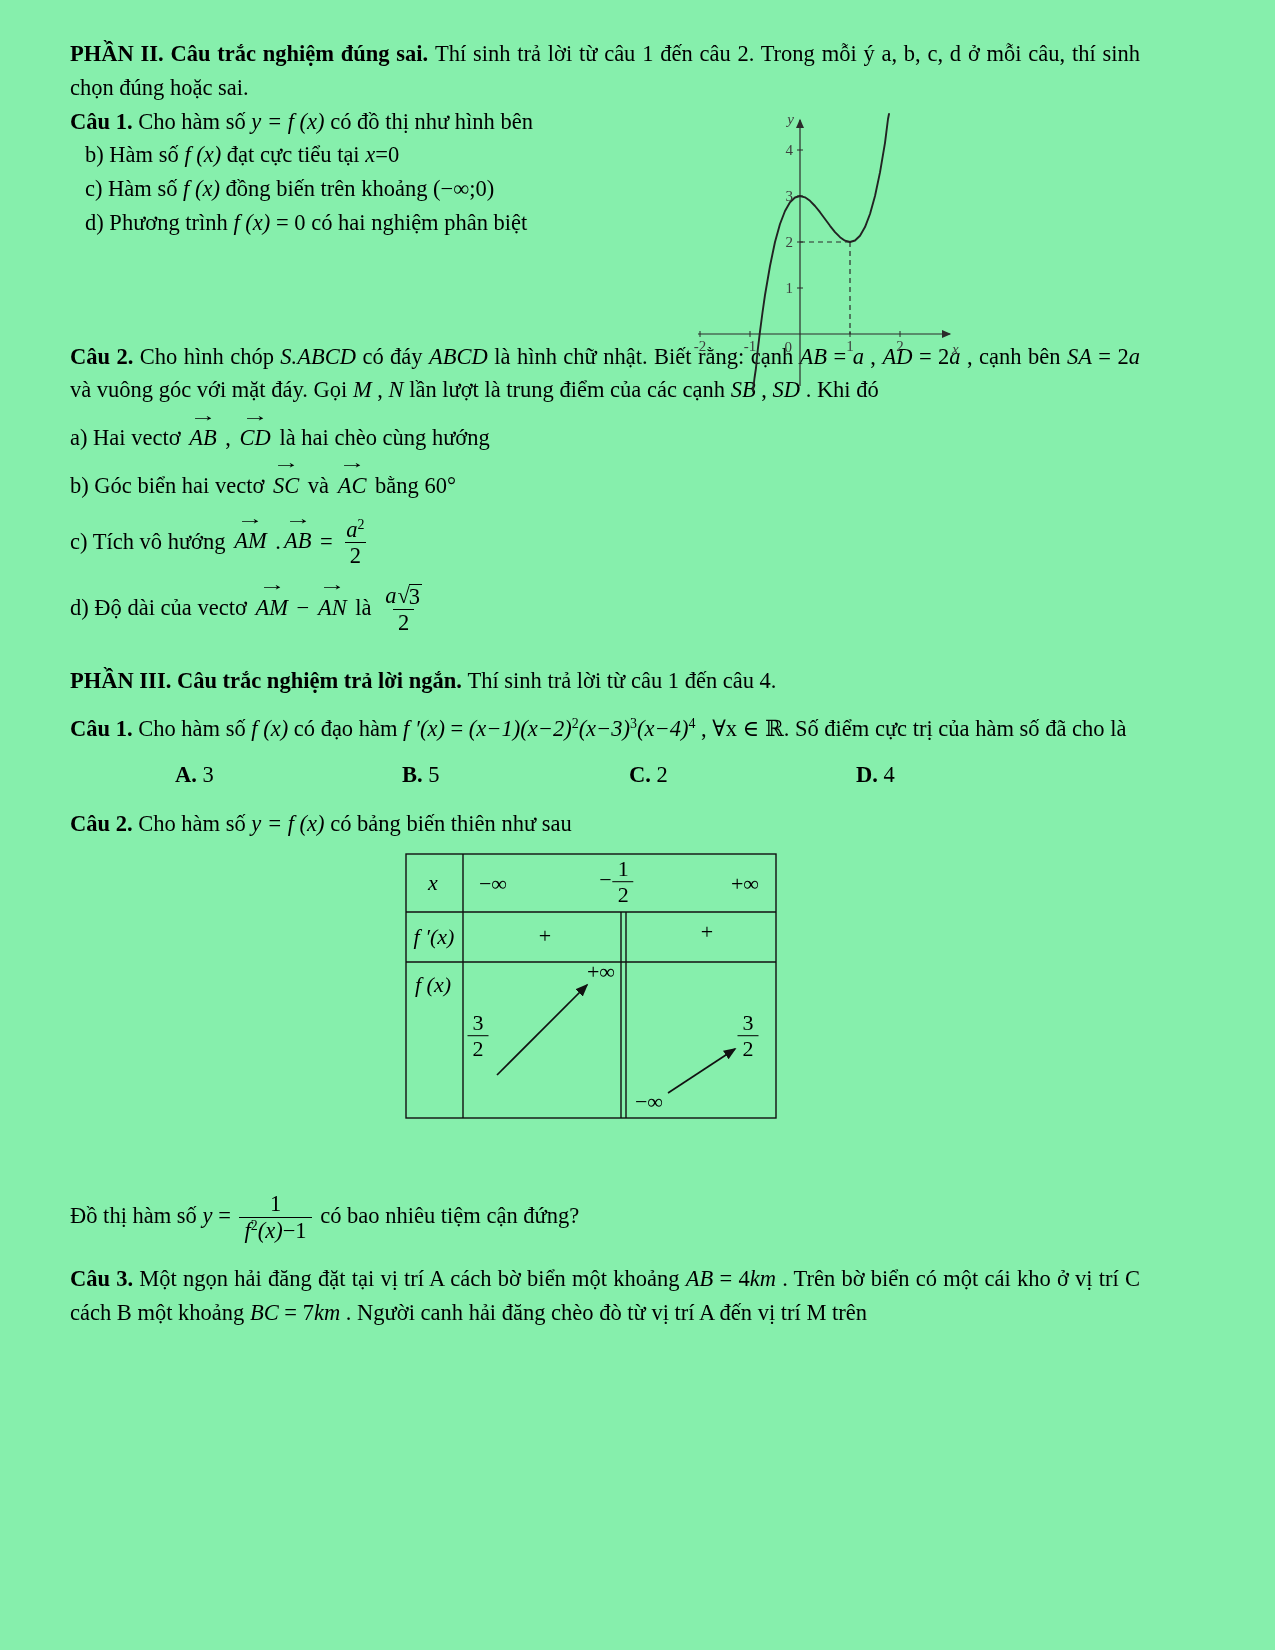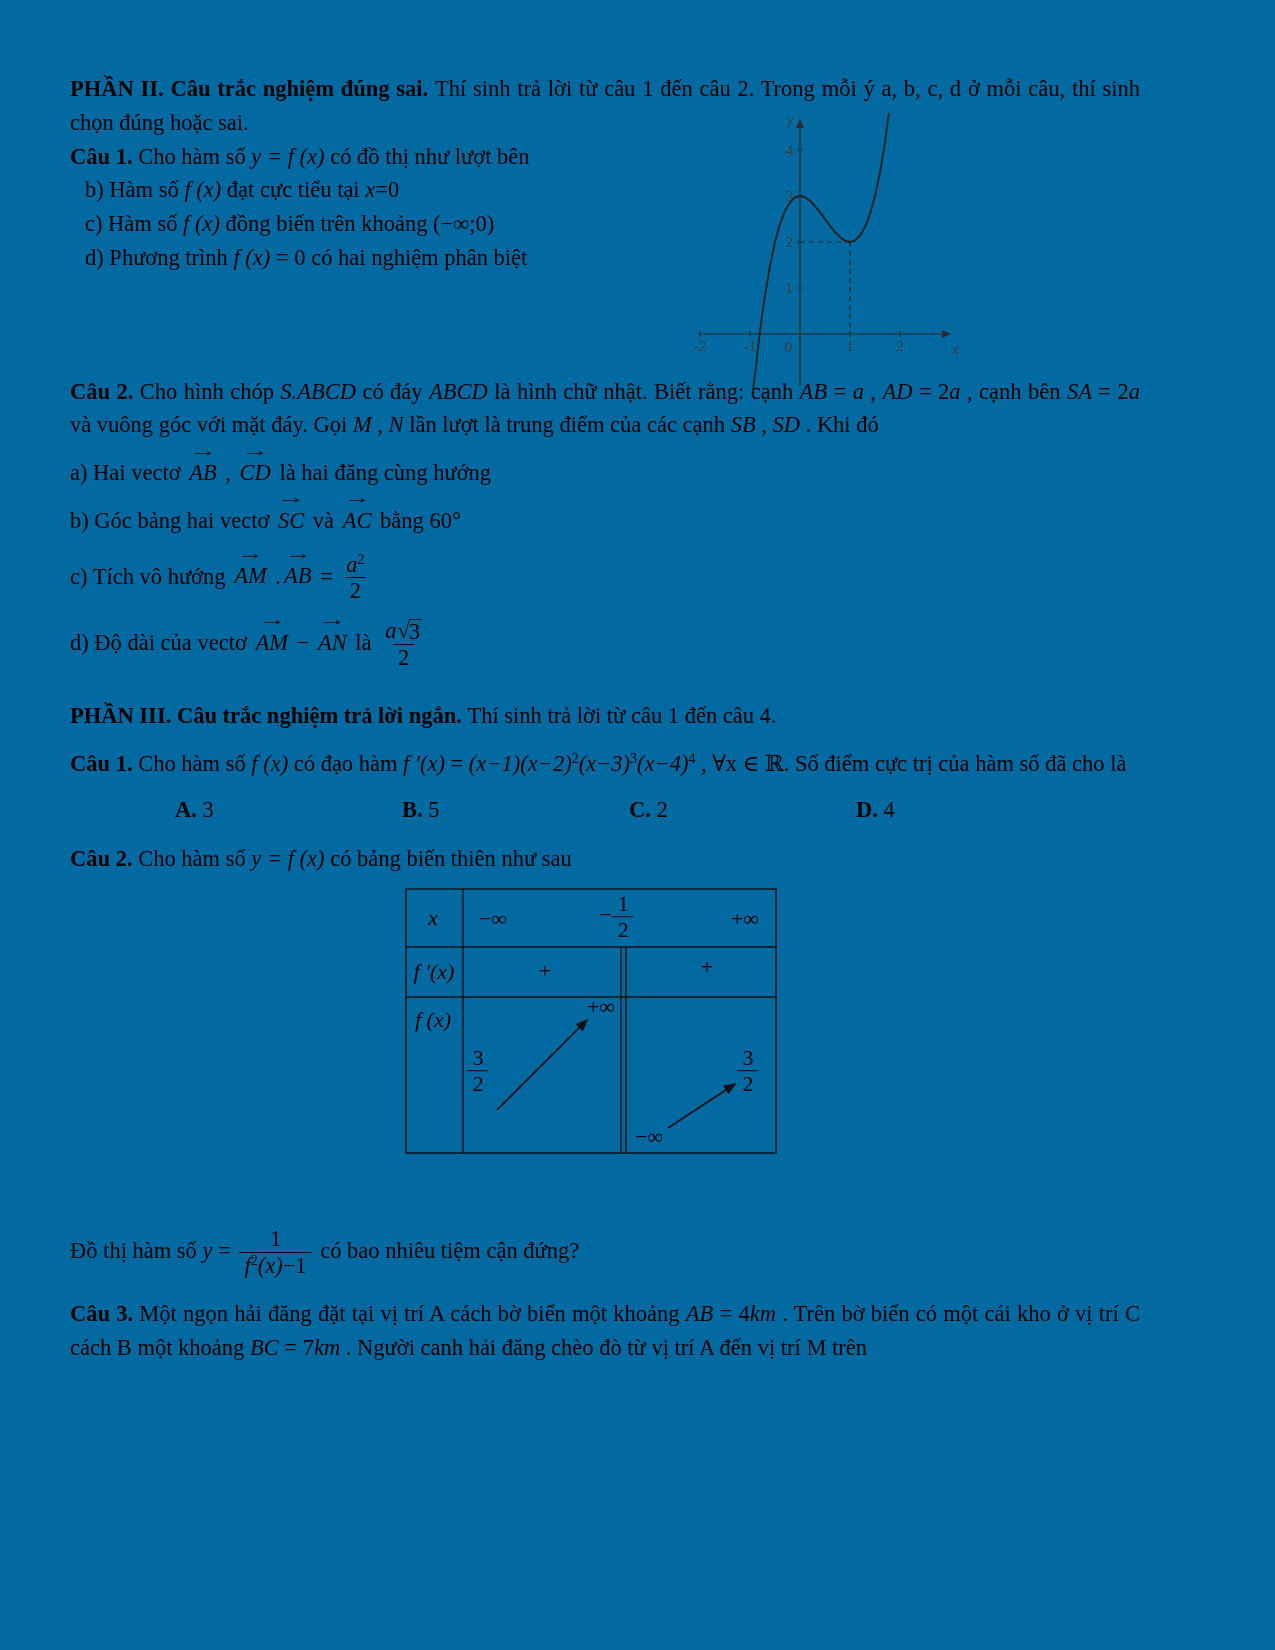--- a/index.html
+++ b/index.html
@@ -1,26 +1,26 @@
 <!DOCTYPE html>
 <html><head>
 <meta charset="utf-8">
 <title>Exam Page</title>
 <style>
   * { margin:0; padding:0; box-sizing:border-box; }
   html,body { background:#ffffff; }
   .page {
     position:relative;
     width:1275px; height:1650px;
-    background:#0369a1;
+    background:#86efac;
     color:#000;
     font-family:"Liberation Serif","DejaVu Serif",serif;
     font-size:22.5px;
     line-height:1.5;
-    padding:72px 135px 30px 70px;
+    padding:37px 135px 30px 70px;
     overflow:hidden;
   }
   .para { margin:0; }
   .just { text-align:justify; }
   .item { padding-left:15px; }
   .item2 { margin-top:14px; }
   .cau2 { margin-top:100px; }
   .p3head { margin-top:28px; }
   .mt14 { margin-top:14px; }
   .cau2t { margin-top:16px; }
@@ -60,21 +60,21 @@
             font-size:22px; line-height:1.1; }
   .vt-lab .frac { margin:0 1px; }
 </style>
 </head>
 <body>
 
 <div class="page">
 
   <p class="para just"><span class="seg-b">PHẦN II. Câu trắc nghiệm đúng sai. </span><span>Thí sinh trả lời từ câu 1 đến câu 2. Trong mỗi ý a, b, c, d ở mỗi câu, thí sinh chọn đúng hoặc sai.</span></p>
 
-  <p class="para"><span class="seg-b">Câu 1. </span><span>Cho hàm số </span><span class="seg-i">y = f (x)</span><span> có đồ thị như lượt bên</span></p>
+  <p class="para"><span class="seg-b">Câu 1. </span><span>Cho hàm số </span><span class="seg-i">y = f (x)</span><span> có đồ thị như hình bên</span></p>
   <p class="para item"><span>b) Hàm số </span><span class="seg-i">f (x)</span><span> đạt cực tiểu tại </span><span class="seg-i">x</span><span>=0</span></p>
   <p class="para item"><span>c) Hàm số </span><span class="seg-i">f (x)</span><span> đồng biến trên khoảng (−∞;0)</span></p>
   <p class="para item"><span>d) Phương trình </span><span class="seg-i">f (x)</span><span> = 0 có hai nghiệm phân biệt</span></p>
 
   <div class="graph">
     <svg viewBox="0 0 280 290" width="280" height="290">
       <defs>
         <marker id="axArrow" markerWidth="10" markerHeight="10" refX="7" refY="3.5" orient="auto">
           <path d="M0,0 L8,3.5 L0,7 Z" fill="#2b2b2b"></path>
         </marker>
@@ -112,22 +112,22 @@
         <text x="103" y="141" text-anchor="end">2</text>
         <text x="103" y="95" text-anchor="end">3</text>
         <text x="103" y="49" text-anchor="end">4</text>
         <text x="104" y="18" text-anchor="end" font-style="italic">y</text>
         <text x="262" y="248" font-style="italic">x</text>
       </g>
     </svg>
   </div>
 
   <p class="para just cau2"><span class="seg-b">Câu 2. </span><span>Cho hình chóp </span><span class="seg-i">S.ABCD</span><span> có đáy </span><span class="seg-i">ABCD</span><span> là hình chữ nhật. Biết rằng: cạnh </span><span class="seg-i">AB</span><span> = </span><span class="seg-i">a</span><span> , </span><span class="seg-i">AD</span><span> = 2</span><span class="seg-i">a</span><span> , cạnh bên </span><span class="seg-i">SA</span><span> = 2</span><span class="seg-i">a</span><span> và vuông góc với mặt đáy. Gọi </span><span class="seg-i">M</span><span> , </span><span class="seg-i">N</span><span> lần lượt là trung điểm của các cạnh </span><span class="seg-i">SB</span><span> , </span><span class="seg-i">SD</span><span> . Khi đó</span></p>
-  <p class="para item2"><span>a) Hai vectơ </span><span class="vec"><span class="vec-a">→</span><span class="vec-t">AB</span></span><span> , </span><span class="vec"><span class="vec-a">→</span><span class="vec-t">CD</span></span><span> là hai đăng cùng hướng</span></p>
-  <p class="para item2"><span>b) Góc bảng hai vectơ </span><span class="vec"><span class="vec-a">→</span><span class="vec-t">SC</span></span><span> và </span><span class="vec"><span class="vec-a">→</span><span class="vec-t">AC</span></span><span> bằng 60°</span></p>
+  <p class="para item2"><span>a) Hai vectơ </span><span class="vec"><span class="vec-a">→</span><span class="vec-t">AB</span></span><span> , </span><span class="vec"><span class="vec-a">→</span><span class="vec-t">CD</span></span><span> là hai chèo cùng hướng</span></p>
+  <p class="para item2"><span>b) Góc biển hai vectơ </span><span class="vec"><span class="vec-a">→</span><span class="vec-t">SC</span></span><span> và </span><span class="vec"><span class="vec-a">→</span><span class="vec-t">AC</span></span><span> bằng 60°</span></p>
   <p class="para item2"><span>c) Tích vô hướng </span><span class="vec"><span class="vec-a">→</span><span class="vec-t">AM</span></span><span> .</span><span class="vec"><span class="vec-a">→</span><span class="vec-t">AB</span></span><span> = </span><span class="frac">
         <span class="fr-n"><span class="seg-i">a</span><span class="seg-sup">2</span></span>
         <span class="fr-d"><span>2</span></span>
       </span></p>
   <p class="para item2"><span>d) Độ dài của vectơ </span><span class="vec"><span class="vec-a">→</span><span class="vec-t">AM</span></span><span> − </span><span class="vec"><span class="vec-a">→</span><span class="vec-t">AN</span></span><span> là </span><span class="frac">
         <span class="fr-n"><span class="seg-i">a</span><span class="sqrt">
             <span class="sqrt-sign">√</span>
             <span class="sqrt-rad">3</span>
           </span></span>
         <span class="fr-d"><span>2</span></span>

